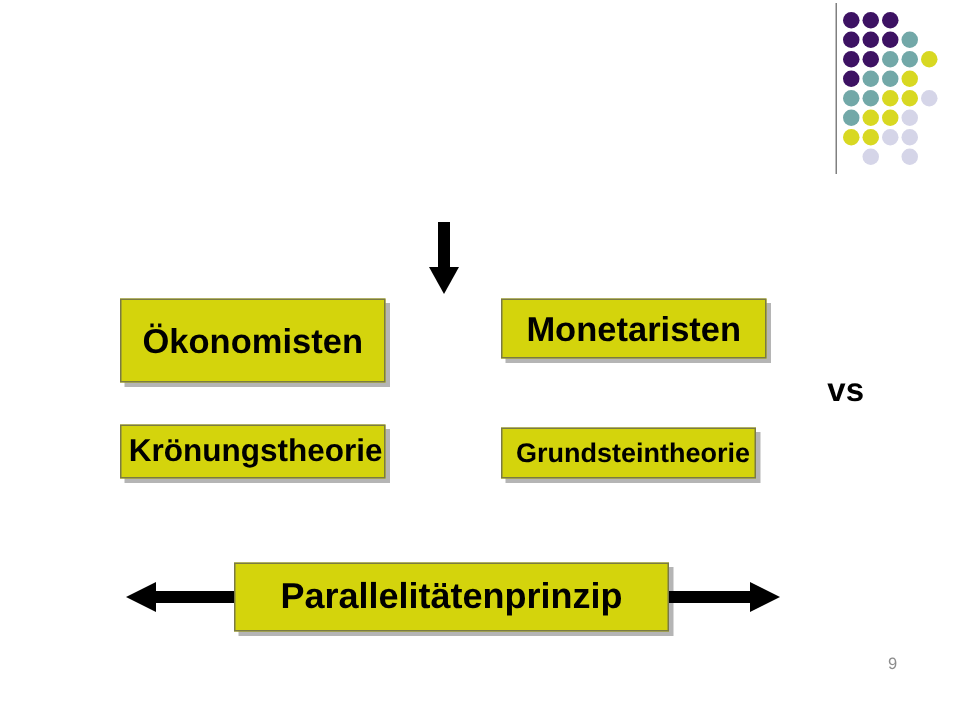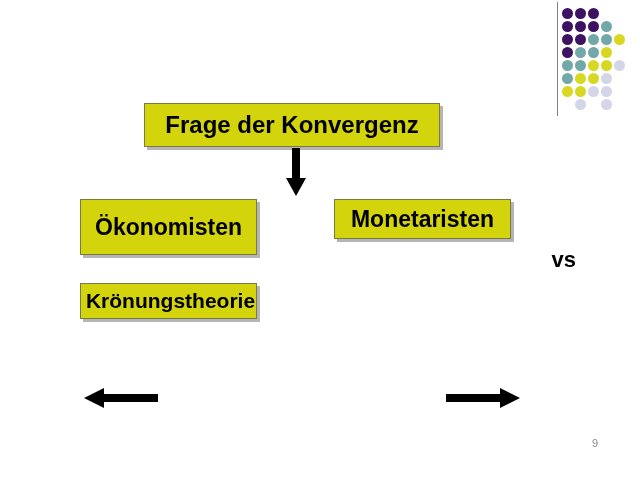--- a/index.html
+++ b/index.html
@@ -169,49 +169,52 @@
       <div class="deco-dot" style="left: 26px; top: 65px; width: 11px; height: 11px; background: rgb(216, 216, 34);"></div>
       <div class="deco-dot" style="left: 39px; top: 65px; width: 11px; height: 11px; background: rgb(213, 213, 232);"></div>
       <div class="deco-dot" style="left: 0px; top: 78px; width: 11px; height: 11px; background: rgb(216, 216, 34);"></div>
       <div class="deco-dot" style="left: 13px; top: 78px; width: 11px; height: 11px; background: rgb(216, 216, 34);"></div>
       <div class="deco-dot" style="left: 26px; top: 78px; width: 11px; height: 11px; background: rgb(213, 213, 232);"></div>
       <div class="deco-dot" style="left: 39px; top: 78px; width: 11px; height: 11px; background: rgb(213, 213, 232);"></div>
       <div class="deco-dot" style="left: 13px; top: 91px; width: 11px; height: 11px; background: rgb(213, 213, 232);"></div>
       <div class="deco-dot" style="left: 39px; top: 91px; width: 11px; height: 11px; background: rgb(213, 213, 232);"></div>
     </div>
 
-  <div class="ybox" id="box-konvergenz" style="background: rgb(212, 212, 12); border-color: rgb(122, 122, 68); color: rgb(0, 0, 0);">
-    <span>Frage der Konvergenz</span>
-  </div>
 
   <svg class="arrow-svg" id="arrow-down" width="20" height="48" viewBox="0 0 20 48">
     <rect x="6" y="0" width="8" height="32" fill="#000000"></rect>
     <polygon points="0,30 20,30 10,48" fill="#000000"></polygon>
   </svg>
 
   <div class="ybox" id="box-oekonomisten" style="background: rgb(212, 212, 12); border-color: rgb(122, 122, 68); color: rgb(0, 0, 0);">
     <span>Ökonomisten</span>
   </div>
 
   <div class="ybox" id="box-monetaristen" style="background: rgb(212, 212, 12); border-color: rgb(122, 122, 68); color: rgb(0, 0, 0);">
     <span>Monetaristen</span>
   </div>
 
   <div id="vs-label">vs</div>
 
   <div class="ybox" id="box-kroenung" style="background: rgb(212, 212, 12); border-color: rgb(122, 122, 68); color: rgb(0, 0, 0);">
     <span>Krönungstheorie</span>
   </div>
 
+  <div class="ybox" id="box-grundstein" style="background: rgb(212, 212, 12); border-color: rgb(122, 122, 68); color: rgb(0, 0, 0);">
+    <span>Grundsteintheorie</span>
+  </div>
 
   <svg class="arrow-svg" id="arrow-left" width="74" height="20" viewBox="0 0 74 20">
     <rect x="18" y="6" width="56" height="8" fill="#000000"></rect>
     <polygon points="20,0 20,20 0,10" fill="#000000"></polygon>
   </svg>
 
+  <div class="ybox" id="box-parallelitaet" style="background: rgb(212, 212, 12); border-color: rgb(122, 122, 68); color: rgb(0, 0, 0);">
+    <span>Parallelitätenprinzip</span>
+  </div>
 
   <svg class="arrow-svg" id="arrow-right" width="74" height="20" viewBox="0 0 74 20">
     <rect x="0" y="6" width="56" height="8" fill="#000000"></rect>
     <polygon points="54,0 54,20 74,10" fill="#000000"></polygon>
   </svg>
 
   <div id="page-number" style="color: rgb(140, 140, 140);">9</div>
 
 </div>
 

